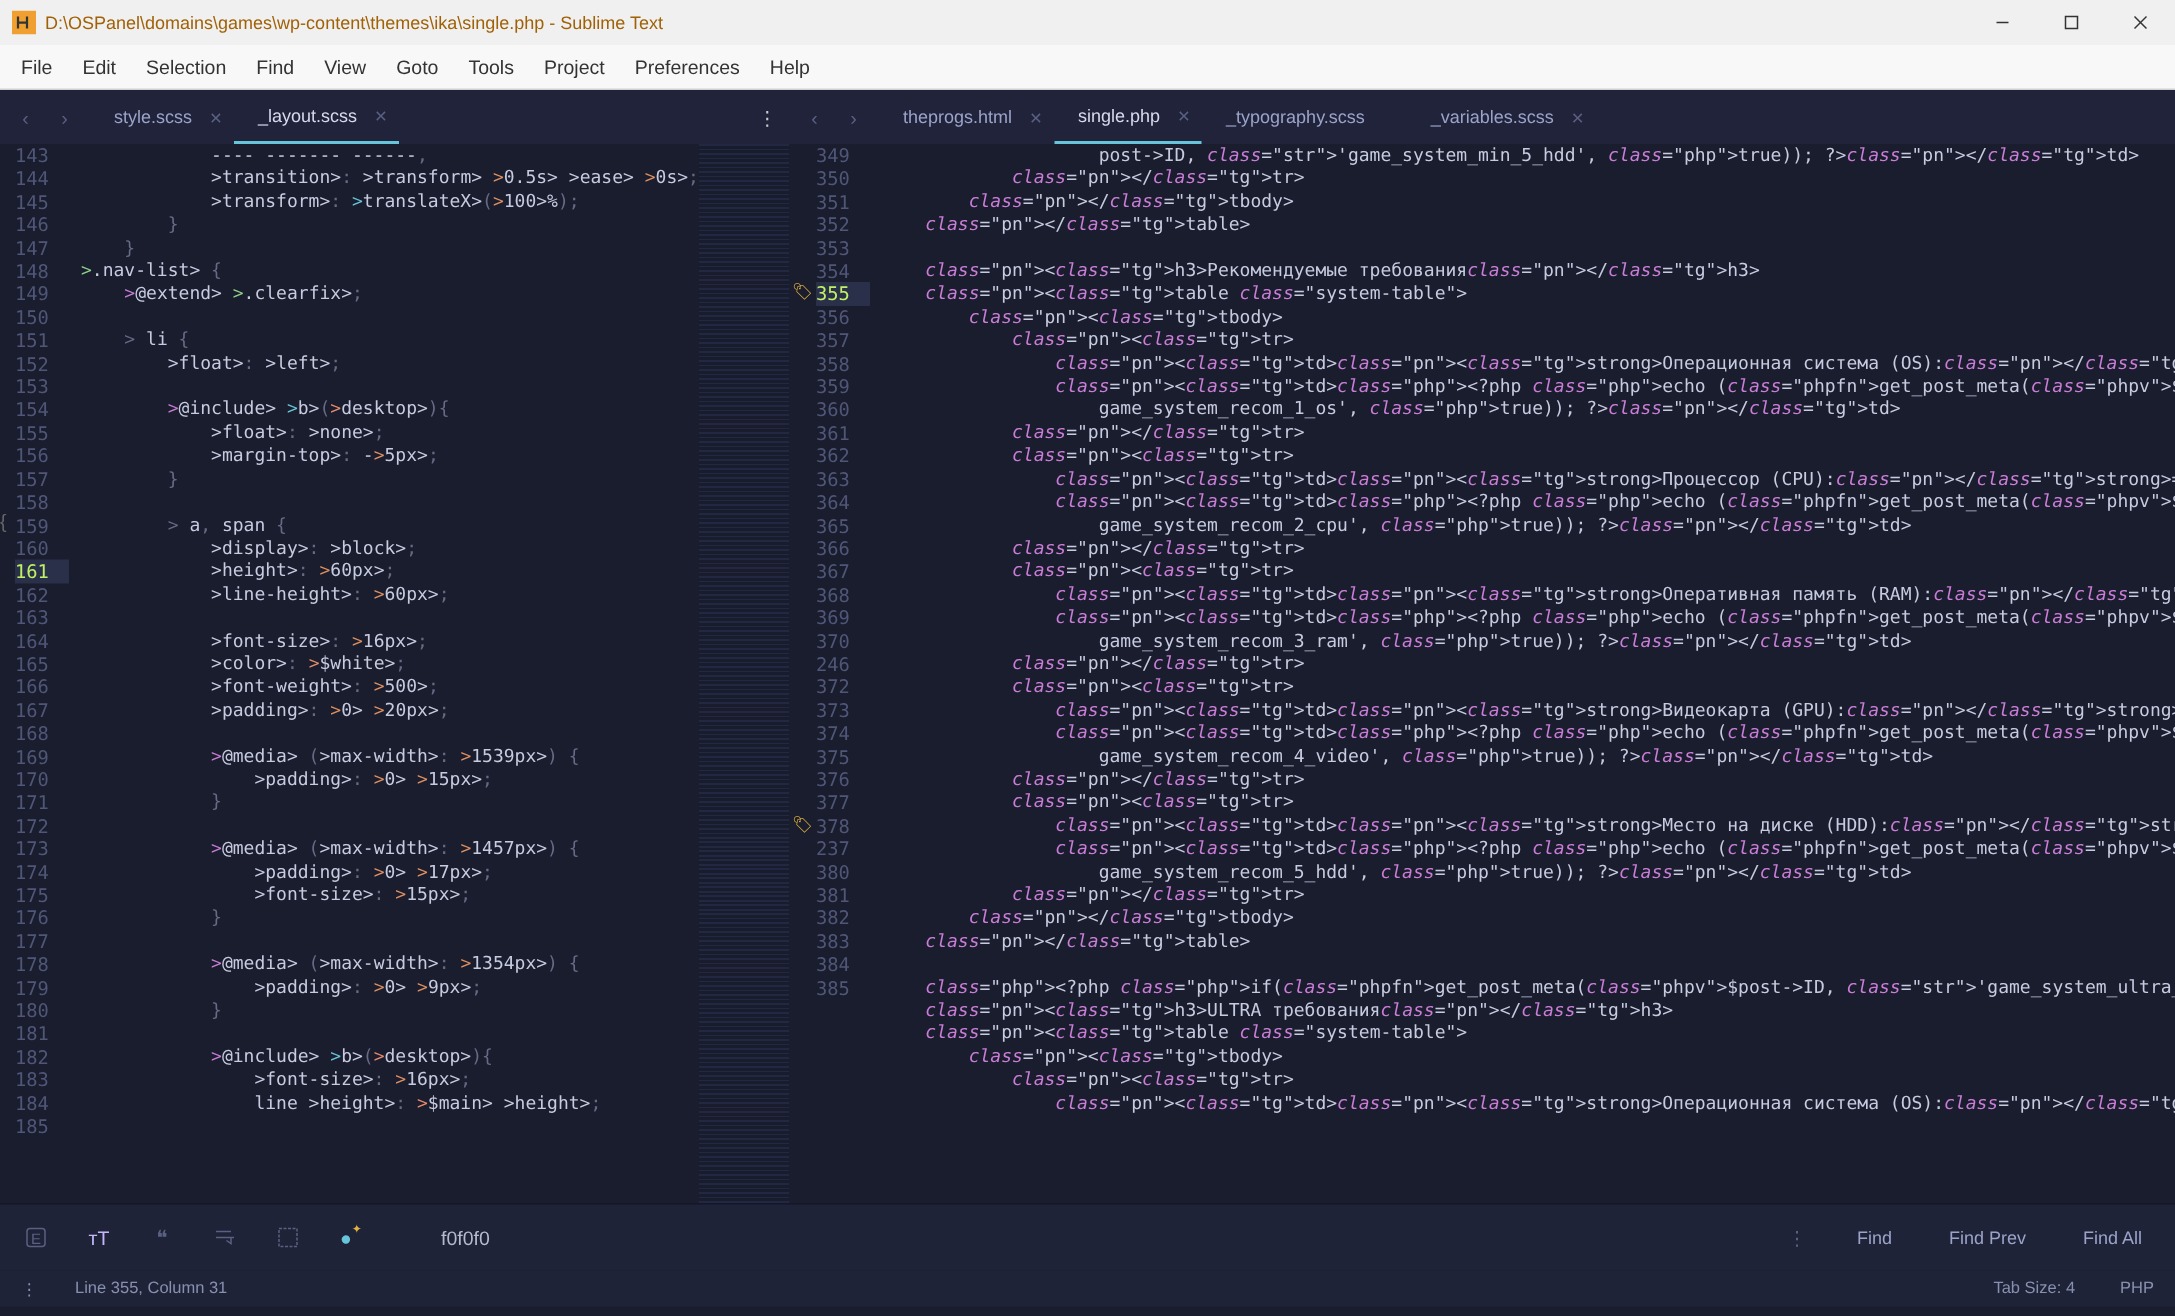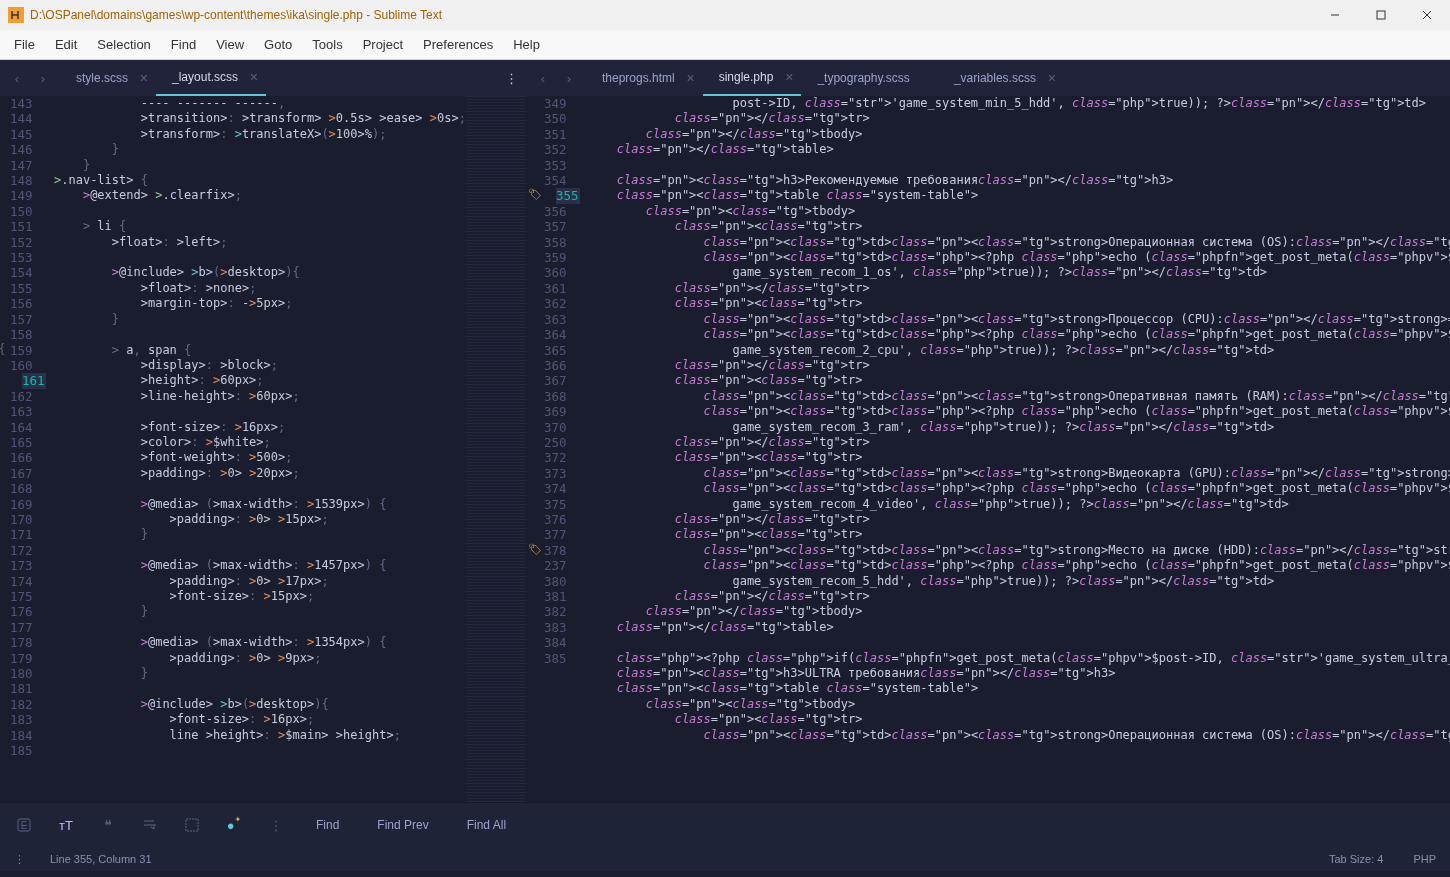--- a/index.html
+++ b/index.html
@@ -13,21 +13,21 @@
 .menubar > div { padding: 4px 10px; }
 .tabbar { height: 36px; background: #20233a; display: flex; align-items: center; }
 .tabnav { display: flex; align-items: center; padding: 0 6px; gap: 4px; }
 .tabnav .navbtn { width: 22px; height: 22px; display:flex; align-items:center; justify-content:center; color:#5a6080; }
 .tab { height: 36px; display: flex; align-items: center; padding: 0 28px 0 16px; position: relative; color: #9ba3c9; font-size: 12px; }
 .tab.active { border-bottom: 2px solid #67c5d9; color: #d6daec; }
 .tab .close { position: absolute; right: 8px; color: #5a6080; font-size: 14px; }
 .panes { display: flex; height: 742px; }
 .pane { flex: 1; display: flex; background: #1a1d2e; position: relative; }
 .gutter { width: 44px; background: #1a1d2e; color: #505677; text-align: left; padding-right: 8px; font-family: Consolas, monospace; font-size: 12.5px; line-height: 15.4px; user-select:none;}
-.gutter .ln.hl { background:#2a2f4a; color:#14b8a6;margin-left:12px; }
+.gutter .ln.hl { background:#2a2f4a; color:#bef264; }
 .code { flex: 1; font-family: Consolas, monospace; font-size: 12px; line-height: 15.4px; white-space: pre; color: #c7cbe0; overflow:hidden;}
 .minimap { width: 60px; background: #191c2c; background-image: repeating-linear-gradient(0deg,#2a3050 0px,#2a3050 1px,transparent 1px,transparent 3px); opacity:0.6;}
 .bookmark-gutter { width: 18px; background:#1a1d2e; position:relative; }
 .bookmark { position:absolute; left:2px; color:#e0b040; font-size:11px;}
 
 .pn { color:#666a85; } 
 .kw { color:#c97dd6; font-style:italic;} 
 .sel { color:#8ed08a; } 
 .prop { color:#c7cbe0; } 
 .fn { color:#67c5d9; } 
@@ -245,21 +245,21 @@
           <div class="ln">361</div>
           <div class="ln">362</div>
           <div class="ln">363</div>
           <div class="ln">364</div>
           <div class="ln">365</div>
           <div class="ln">366</div>
           <div class="ln">367</div>
           <div class="ln">368</div>
           <div class="ln">369</div>
           <div class="ln">370</div>
-          <div class="ln">250</div>
+          <div class="ln">246</div>
           <div class="ln">372</div>
           <div class="ln">373</div>
           <div class="ln">374</div>
           <div class="ln">375</div>
           <div class="ln">376</div>
           <div class="ln">377</div>
           <div class="ln">378</div>
           <div class="ln">237</div>
           <div class="ln">380</div>
           <div class="ln">381</div>
@@ -328,20 +328,21 @@
       <svg width="16" height="16" viewBox="0 0 16 16" fill="none" stroke="#5a6080">
         <path d="M2 4 h10 M2 8 h12 M12 8 v4 l-3 -2"></path>
       </svg>
     </div>
   <div class="tool">
       <svg width="14" height="14" viewBox="0 0 14 14" fill="none" stroke="#5a6080" stroke-dasharray="2 1">
         <rect x="1" y="1" width="12" height="12"></rect>
       </svg>
     </div>
   <div class="tool" style="color:#67c5d9;">●<span style="font-size:8px;color:#e0b040;position:relative;top:-6px;">✦</span></div>
+  <div class="input">f0f0f0</div>
   <div class="tool" style="color:#5a6080;">⋮</div>
   <div class="btn">Find</div>
   <div class="btn">Find Prev</div>
   <div class="btn">Find All</div>
 </div>
 
 <div class="statusbar">
   <div class="grip">⋮</div>
   <div class="left">Line 355, Column 31</div>
   <div class="right">

